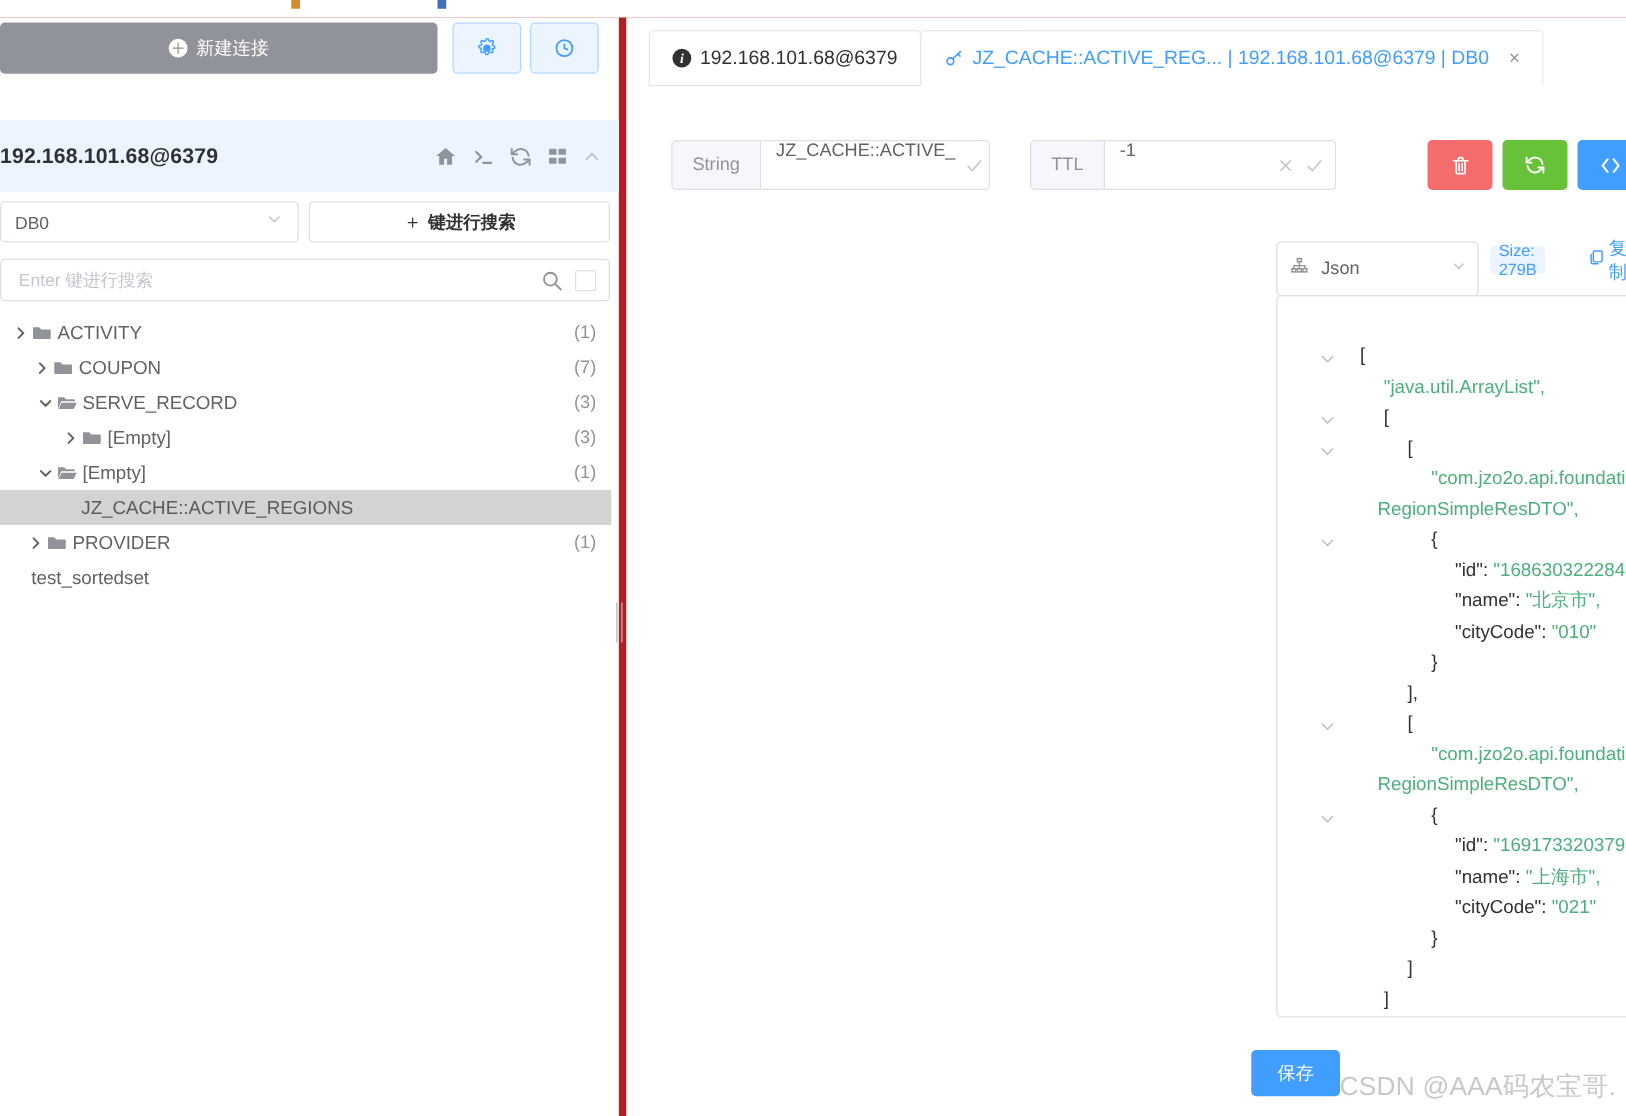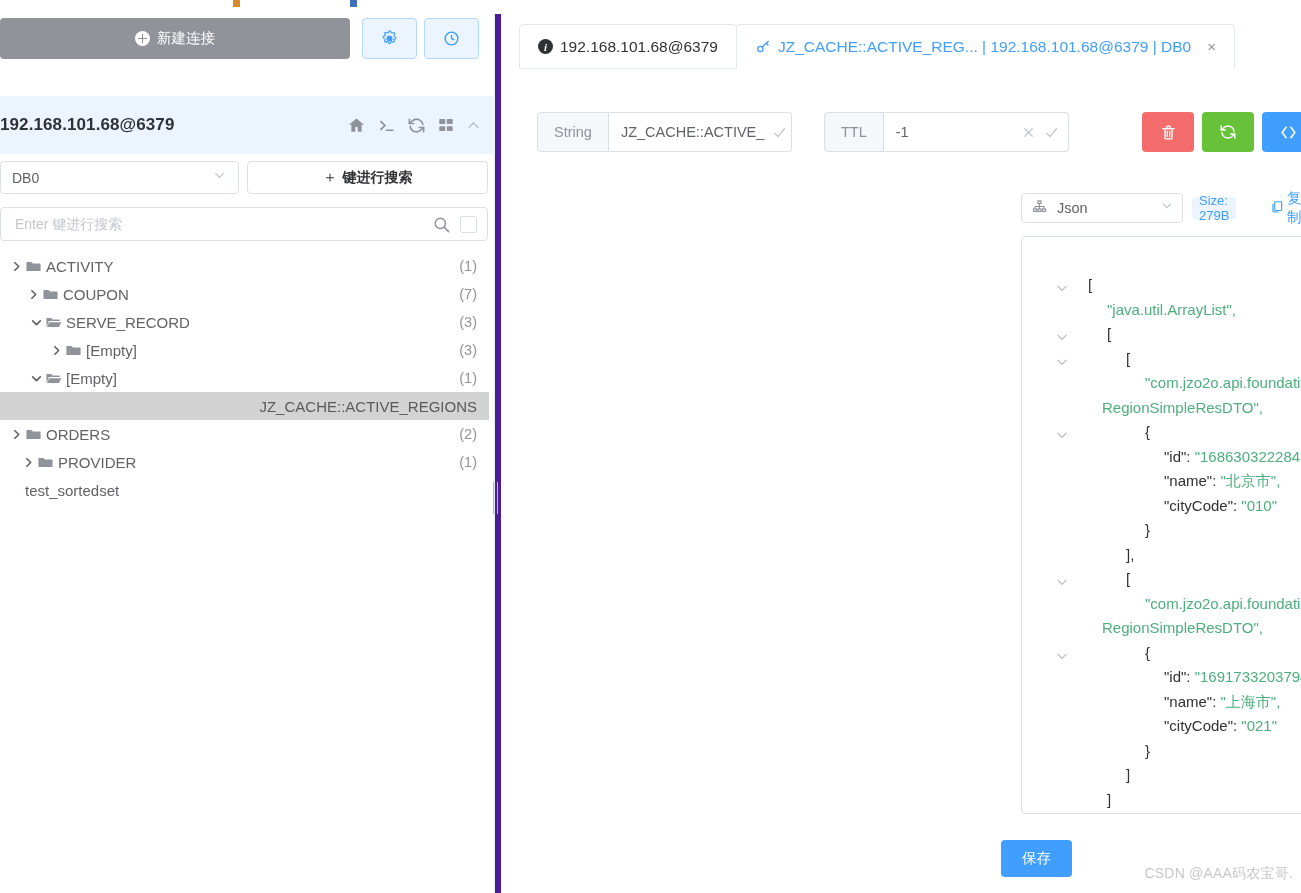--- a/index.html
+++ b/index.html
@@ -4,21 +4,21 @@
 <style>
   * { box-sizing: border-box; }
   html, body {
     margin: 0; padding: 0;
     width: 1301px; height: 893px;
     overflow: hidden;
     background: #ffffff;
     font-family: "Liberation Sans", "DejaVu Sans", sans-serif;
     -webkit-font-smoothing: antialiased;
   }
-  #app { position: relative; width: 1301px; height: 893px; background:#4c1d95; }
+  #app { position: relative; width: 1301px; height: 893px; background:#b91c1c; }
 
   
   .top-sliver { position:absolute; left:0; top:0; width:1301px; height:14px; background:#fff; }
   .top-sliver .nub { position:absolute; top:0; width:7px; height:7px; }
 
   
   .left-panel {
     position: absolute; left:0; top:14px; width:495px; height:879px;
     background:#fff; border-right:1px solid #e4e7ed;
   }
@@ -144,36 +144,36 @@
 
   
   .key-toolbar { position:absolute; left:19px; top:98px; height:40px; }
   .grp { position:absolute; top:0; display:flex; align-items:center; height:40px; }
   .addon {
     height:40px; display:flex; align-items:center; justify-content:center;
     background:#f5f7fa; border:1px solid #dcdfe6; border-radius:4px 0 0 4px;
     color:#909399; font-size:14.5px; padding:0 16px;
   }
   .fld {
-    height:40px; display:flex; align-items:center;
+    height:40px; display:flex; 
     background:#fff; border:1px solid #dcdfe6; border-left:none;
     border-radius:0 4px 4px 0; padding:0 9px 0 12px;
     font-size:14.5px; color:#606266; overflow:hidden; white-space:nowrap;
   }
   .fld .ic { color:#c0c4cc; display:flex; align-items:center; margin-left:8px; flex:0 0 auto; }
 
   .act-btn {
     position:absolute; top:0; width:52px; height:40px; border:none; border-radius:4px;
     display:flex; align-items:center; justify-content:center; cursor:pointer; color:#fff;
   }
 
   
   .fmt-row { position:absolute; left:520px; top:179px; }
   .fmt-select {
-    position:absolute; left:0; top:0; width:162px; height:30px;
+    position:absolute; left:0; top:0; width:162px; height:44px;
     border:1px solid #dcdfe6; border-radius:4px; background:#fff;
     display:flex; align-items:center; padding:0 8px 0 10px; cursor:pointer;
   }
   .fmt-select .fmt-lbl { font-size:14.5px; color:#606266; margin-left:10px; }
   .fmt-select .caret { margin-left:auto; color:#c0c4cc; }
   .size-badge {
     position:absolute; left:171px; top:4px; height:22px;
     background:#ecf5ff; color:#409eff; font-size:13px;
     border-radius:3px; display:flex; align-items:center; padding:0 7px;
   }
@@ -202,21 +202,21 @@
   .jkey { color:#303133; }
 
   
   .btn-save {
     position:absolute; left:500px; top:826px; width:71px; height:37px;
     background:#409eff; border:none; border-radius:4px;
     color:#fff; font-size:14.5px; cursor:pointer;
   }
   .watermark {
     position:absolute; right:8px; bottom:10px;
-    color:#c8c8c8; font-size:14px; letter-spacing:.2px;
+    color:#c8c8c8; font-size:21px; letter-spacing:.2px;
   }
 </style>
 </head>
 <body>
 
 <div id="app">
 
   <div class="top-sliver">
     <div class="nub" style="left:233px; background:#d98b2b;"></div>
     <div class="nub" style="left:350px; background:#3f6fb5;"></div>
@@ -375,37 +375,23 @@
           </span>
           <span class="folder">
             <svg width="17" height="17" viewBox="0 0 24 24" fill="#909399">
               <path d="M2 5.5h7l2 2.2h9a1 1 0 0 1 1 1v1.3H5.6L2 18.5z"></path>
               <path d="M5.9 11.5H23l-3.2 7H2.7z"></path>
             </svg>
           </span>
           <span class="tname">[Empty]</span>
           <span class="tcount">(1)</span>
         </div>
-        <div class="tree-row selected" style="padding-left: 48px; justify-content: flex-end;">
+        <div class="tree-row selected" style="padding-left: 48px;">
           <span class="arrow"></span>
           <span class="tname">JZ_CACHE::ACTIVE_REGIONS</span>
-        </div>
-        <div class="tree-row" style="padding-left: 8px;">
-          <span class="arrow">
-            <svg width="13" height="13" viewBox="0 0 24 24" fill="none" stroke="currentColor" stroke-width="3" stroke-linecap="round" stroke-linejoin="round">
-              <polyline points="9,5 16,12 9,19"></polyline>
-            </svg>
-          </span>
-          <span class="folder">
-            <svg width="17" height="17" viewBox="0 0 24 24" fill="#909399">
-              <path d="M2 5.5h7l2.2 2.3H21a1 1 0 0 1 1 1v8.7a1 1 0 0 1-1 1H3a1 1 0 0 1-1-1z"></path>
-            </svg>
-          </span>
-          <span class="tname">ORDERS</span>
-          <span class="tcount">(2)</span>
         </div>
         <div class="tree-row" style="padding-left: 20px;">
           <span class="arrow">
             <svg width="13" height="13" viewBox="0 0 24 24" fill="none" stroke="currentColor" stroke-width="3" stroke-linecap="round" stroke-linejoin="round">
               <polyline points="9,5 16,12 9,19"></polyline>
             </svg>
           </span>
           <span class="folder">
             <svg width="17" height="17" viewBox="0 0 24 24" fill="#909399">
               <path d="M2 5.5h7l2.2 2.3H21a1 1 0 0 1 1 1v8.7a1 1 0 0 1-1 1H3a1 1 0 0 1-1-1z"></path>

